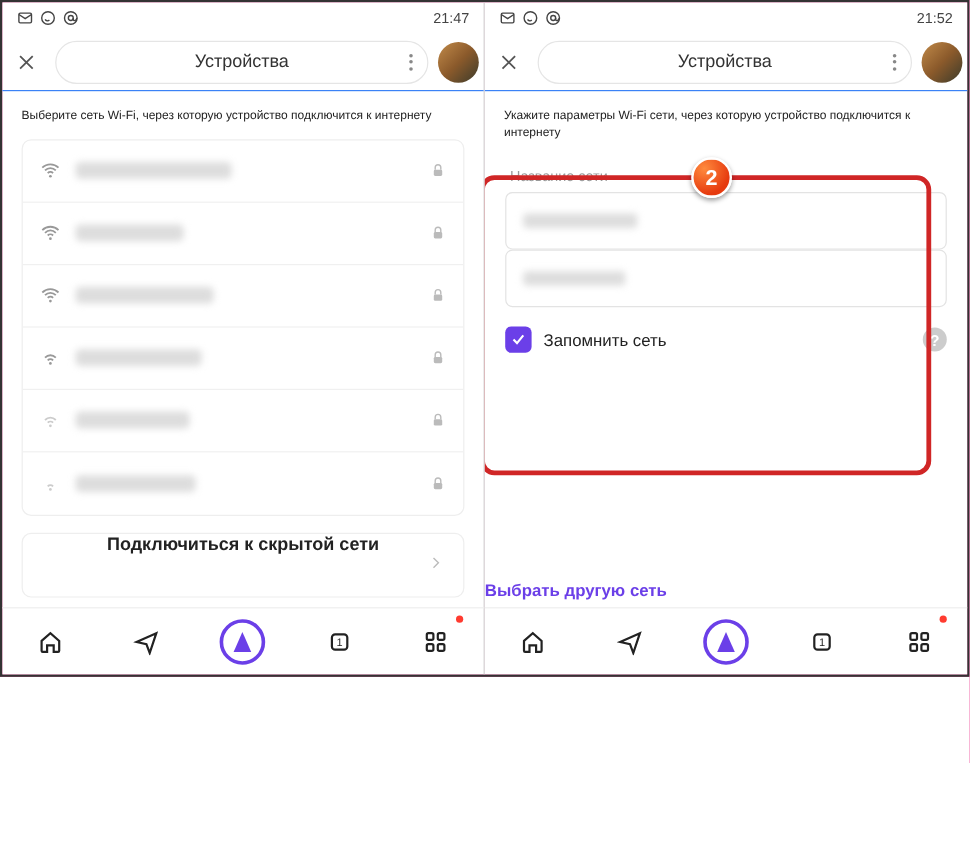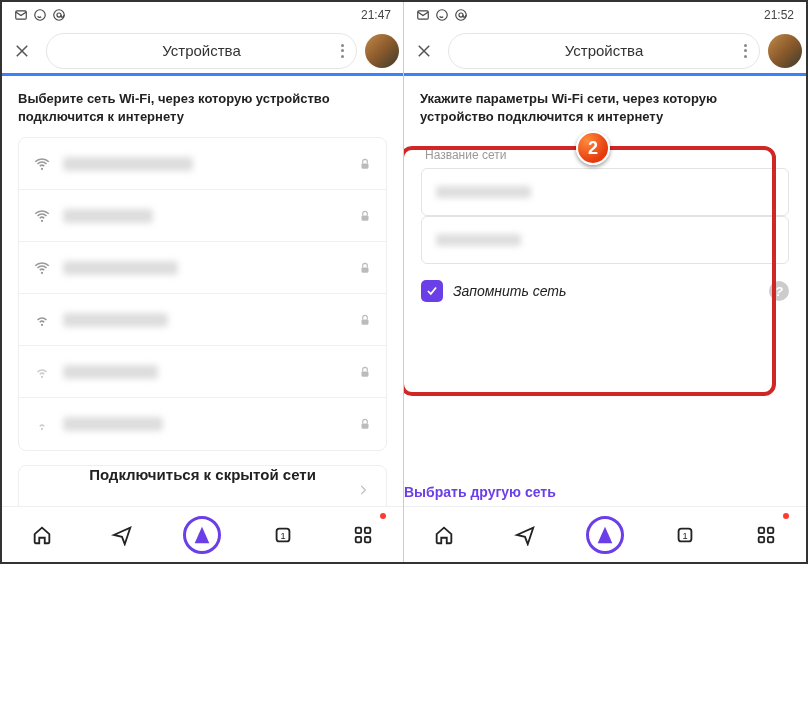--- a/index.html
+++ b/index.html
@@ -30,21 +30,21 @@
     padding: 0 12px;
     font-size: 12px; color: #444;
   }
   .status-icons { display: flex; gap: 5px; align-items: center; }
   .status-icons svg { width: 14px; height: 14px; fill: #444; stroke: #444; }
 
   .header {
     height: 48px;
     display: flex; align-items: center;
     padding: 0 4px; gap: 8px;
-    border-bottom: 3px solid #3b82f6;
+    border-bottom: 1px solid #3b82f6;
   }
   .close-btn {
     width: 32px; height: 32px;
     display: flex; align-items: center; justify-content: center;
     cursor: pointer;
   }
   .title-pill {
     flex: 1;
     height: 36px;
     border-radius: 18px;
@@ -60,21 +60,21 @@
     position: absolute; right: 12px;
     display: flex; flex-direction: column; gap: 2.5px;
   }
   .title-pill .dots span { width: 3px; height: 3px; border-radius: 50%; background: #888; }
   .avatar {
     width: 34px; height: 34px; border-radius: 50%;
     background: linear-gradient(135deg,#c28b4a,#8b5a2b,#3b3b2b);
   }
 
   .content { flex: 1; padding: 14px 16px 0 16px; overflow: hidden; position: relative; }
-  .heading { font-size: 13px; font-weight: 700; color: #222; line-height: 1.35; margin-bottom: 12px; }
+  .heading { font-size: 10px; font-weight: 400; color: #222; line-height: 1.35; margin-bottom: 12px; }
   .subhead { font-size: 12px; color: #999; margin-bottom: 8px; }
 
   .wifi-list {
     border: 1px solid #eee;
     border-radius: 8px;
     overflow: hidden;
   }
   .wifi-row {
     height: 52px;
     display: flex; align-items: center;
@@ -132,21 +132,20 @@
     width: 100%; height: 48px;
     border: 1px solid #e3e3e3; border-radius: 6px;
     padding: 0 14px;
     font-size: 14px; color: #aaa;
     display: flex; align-items: center;
   }
   .text-input .blurred-val { height: 12px; width: 95px; background: #ddd; border-radius: 3px; filter: blur(3px); }
   .checkbox-row {
     display: flex; align-items: center; gap: 10px;
     margin-top: 16px;
-    font-style: italic;
   }
   .checkbox {
     width: 22px; height: 22px; border-radius: 5px;
     background: #6b3fe8;
     display: flex; align-items: center; justify-content: center;
   }
   .help-icon {
     margin-left: auto;
     width: 20px; height: 20px; border-radius: 50%;
     background: #ccc; color: #fff;

